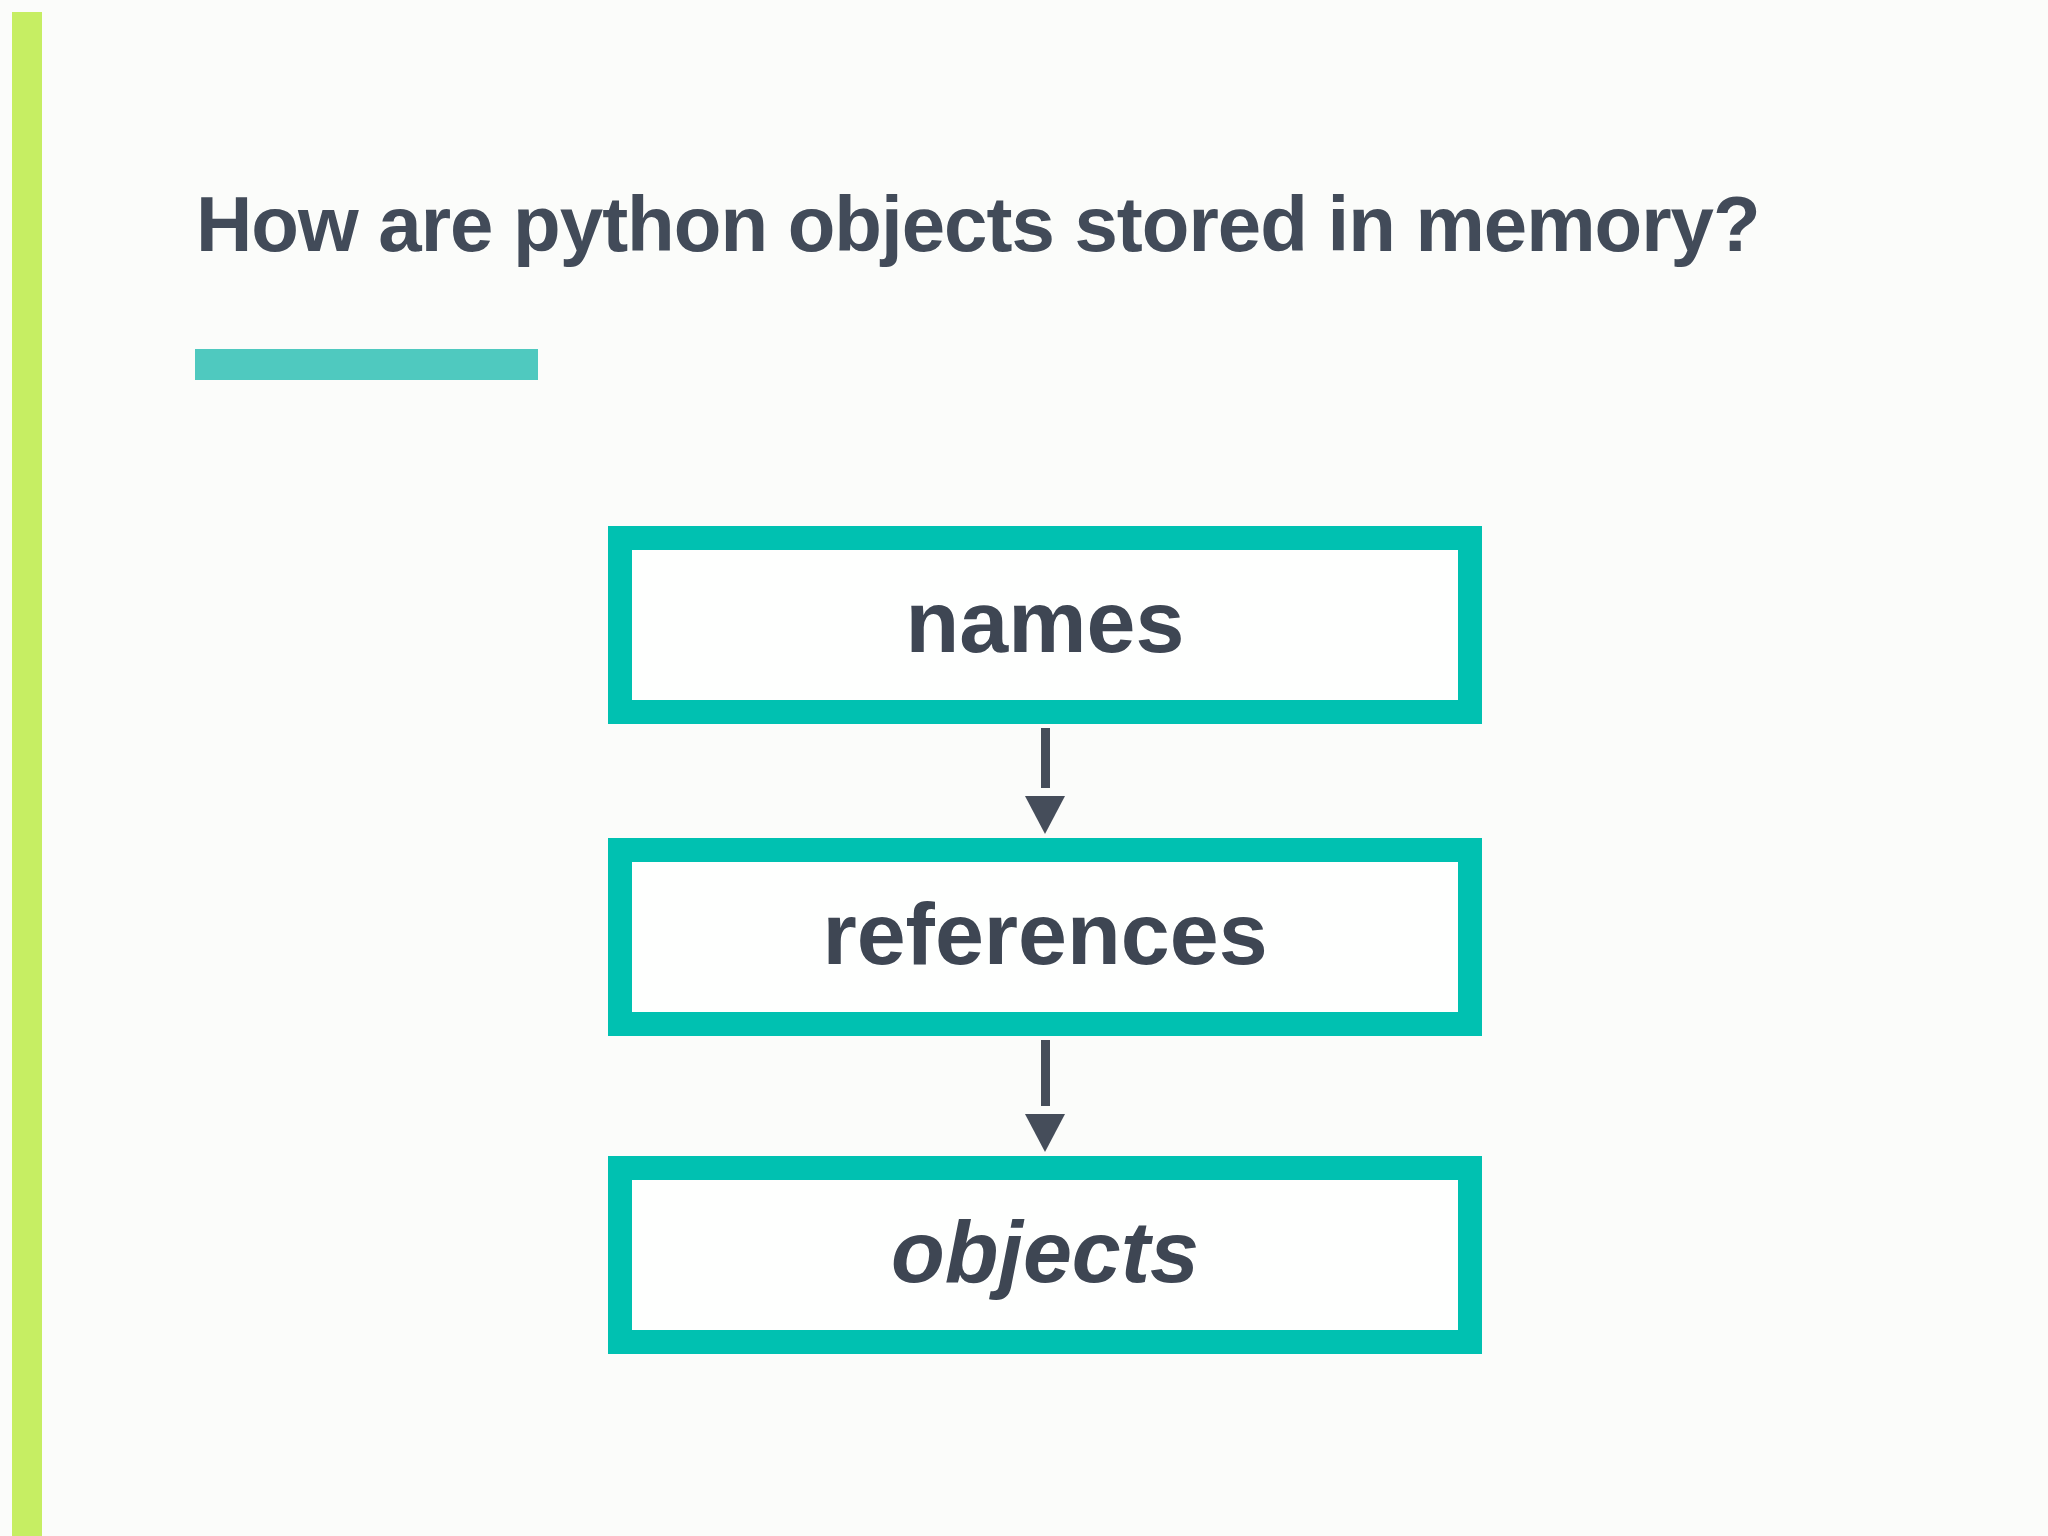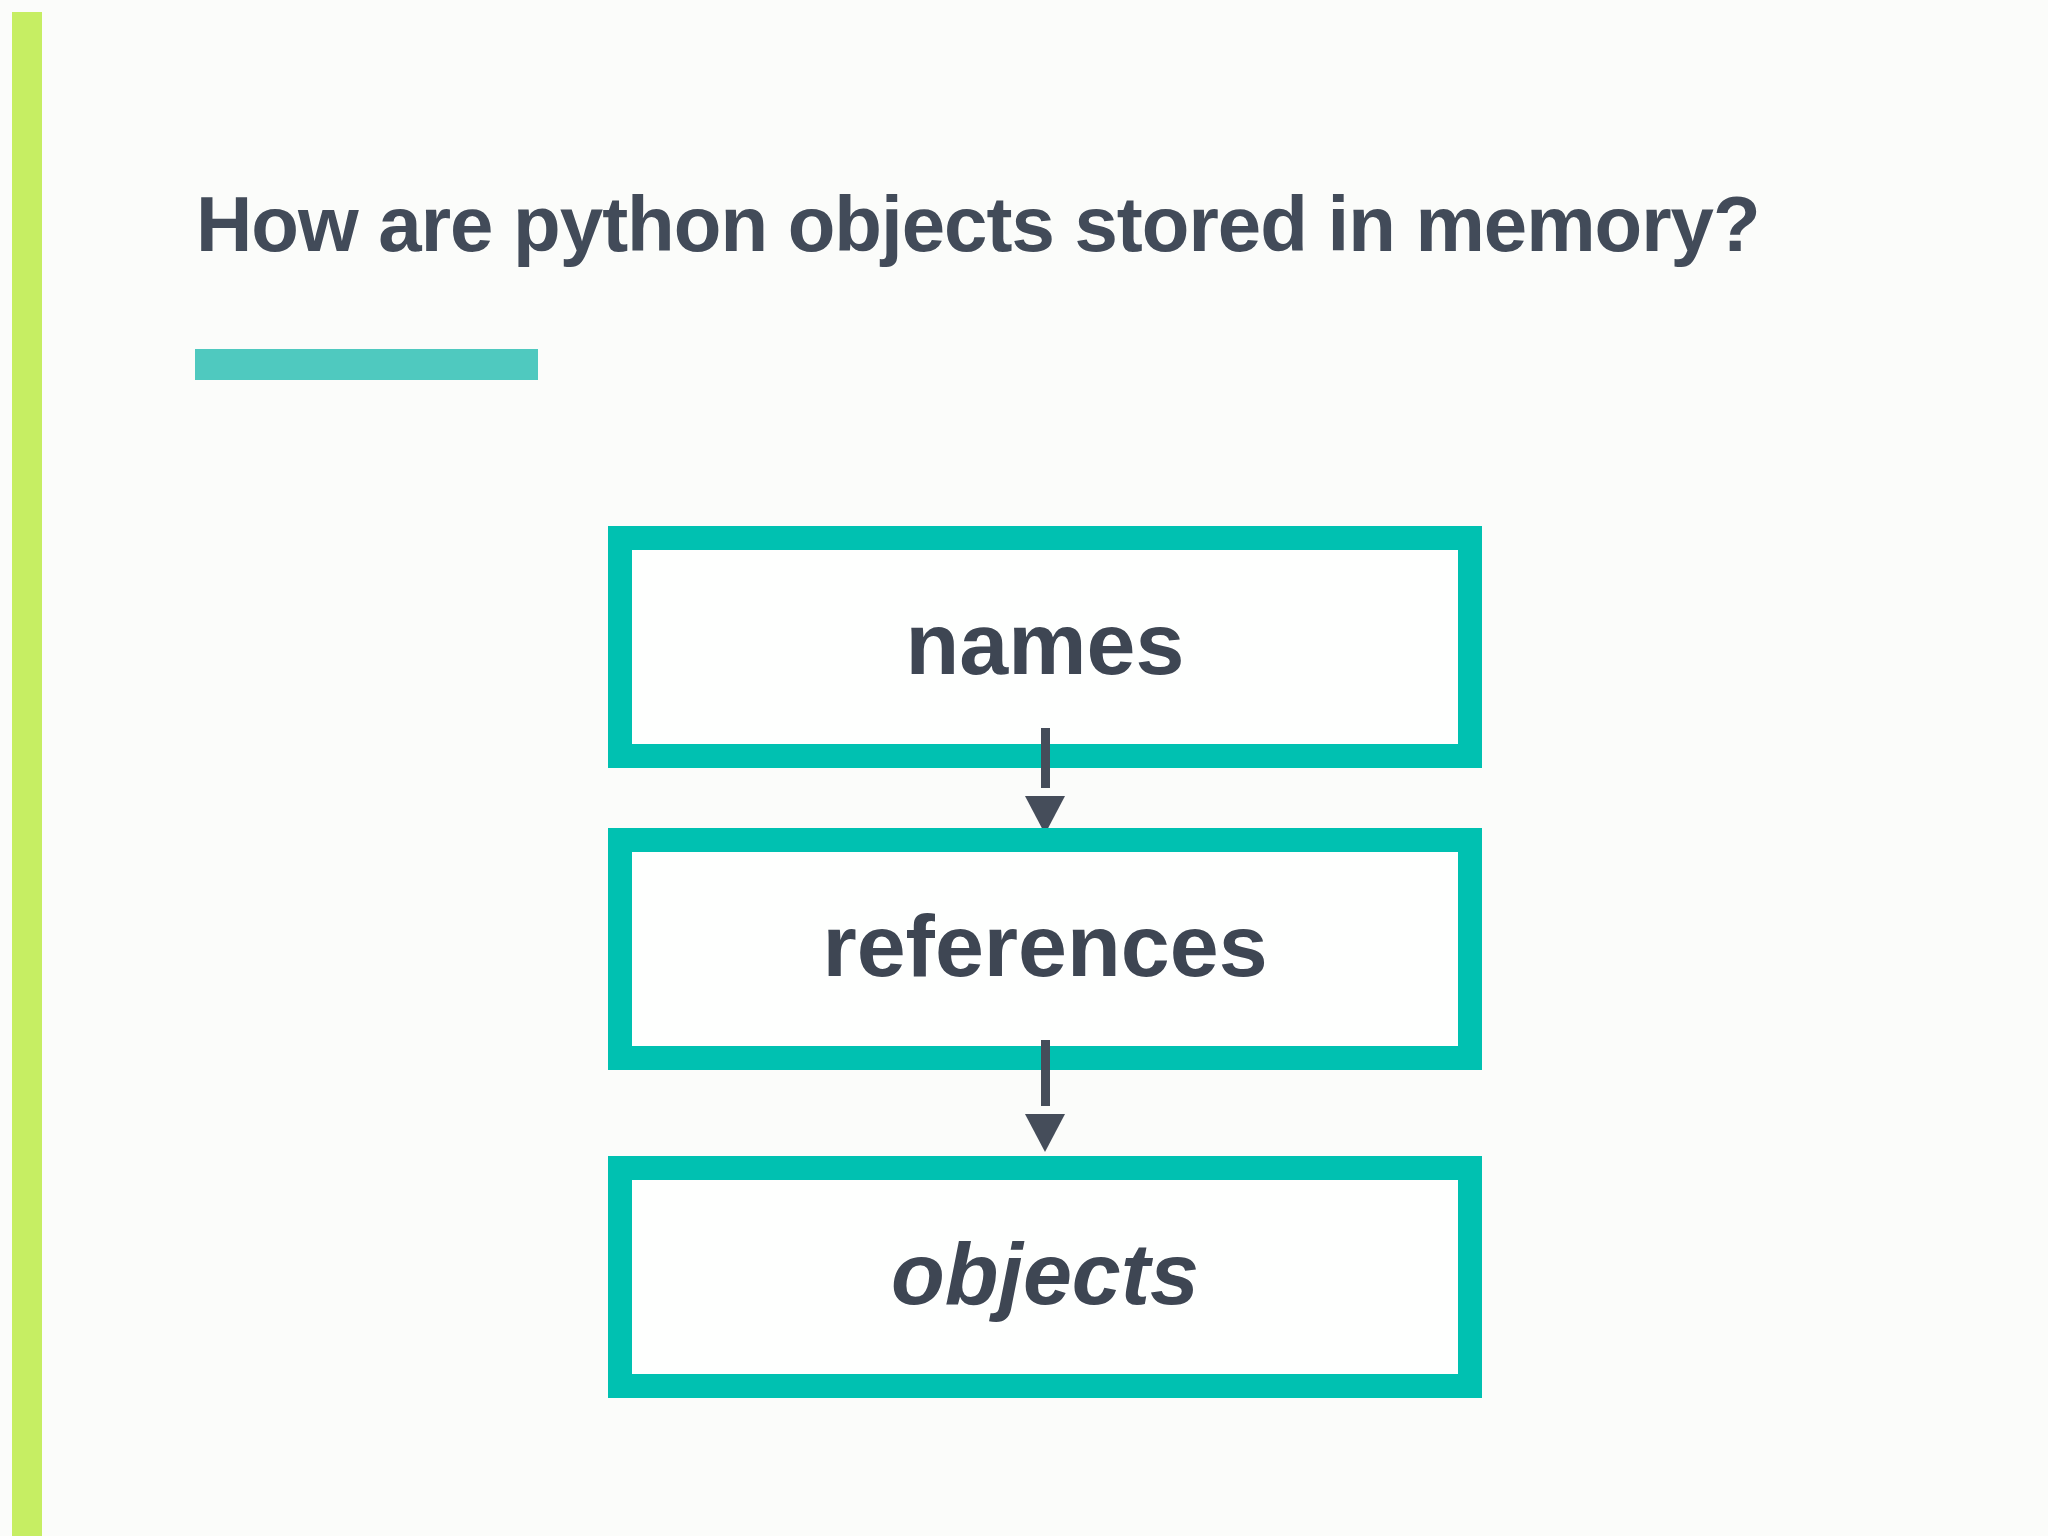--- a/index.html
+++ b/index.html
@@ -43,29 +43,29 @@
     background: var(--underline);
   }
   .diagram {
     position: absolute;
     left: 592px; top: 510px;
     width: 874px;
   }
   .node-box {
     position: absolute;
     left: 0;
-    width: 874px; height: 242px;
+    width: 874px; height: 198px;
     background: var(--box-fill);
     border: 24px solid var(--box-border);
     display: flex;
     align-items: center;
     justify-content: center;
   }
   .node-box.n0 { top: 0; }
-  .node-box.n1 { top: 302px; }
+  .node-box.n1 { top: 312px; }
   .node-box.n2 { top: 630px; font-style: italic; }
   .node-label {
     font-size: 88px;
     font-weight: 800;
     color: var(--label);
     letter-spacing: 0px;
     line-height: 1;
     padding-bottom: 6px;
   }
   .arrow {

